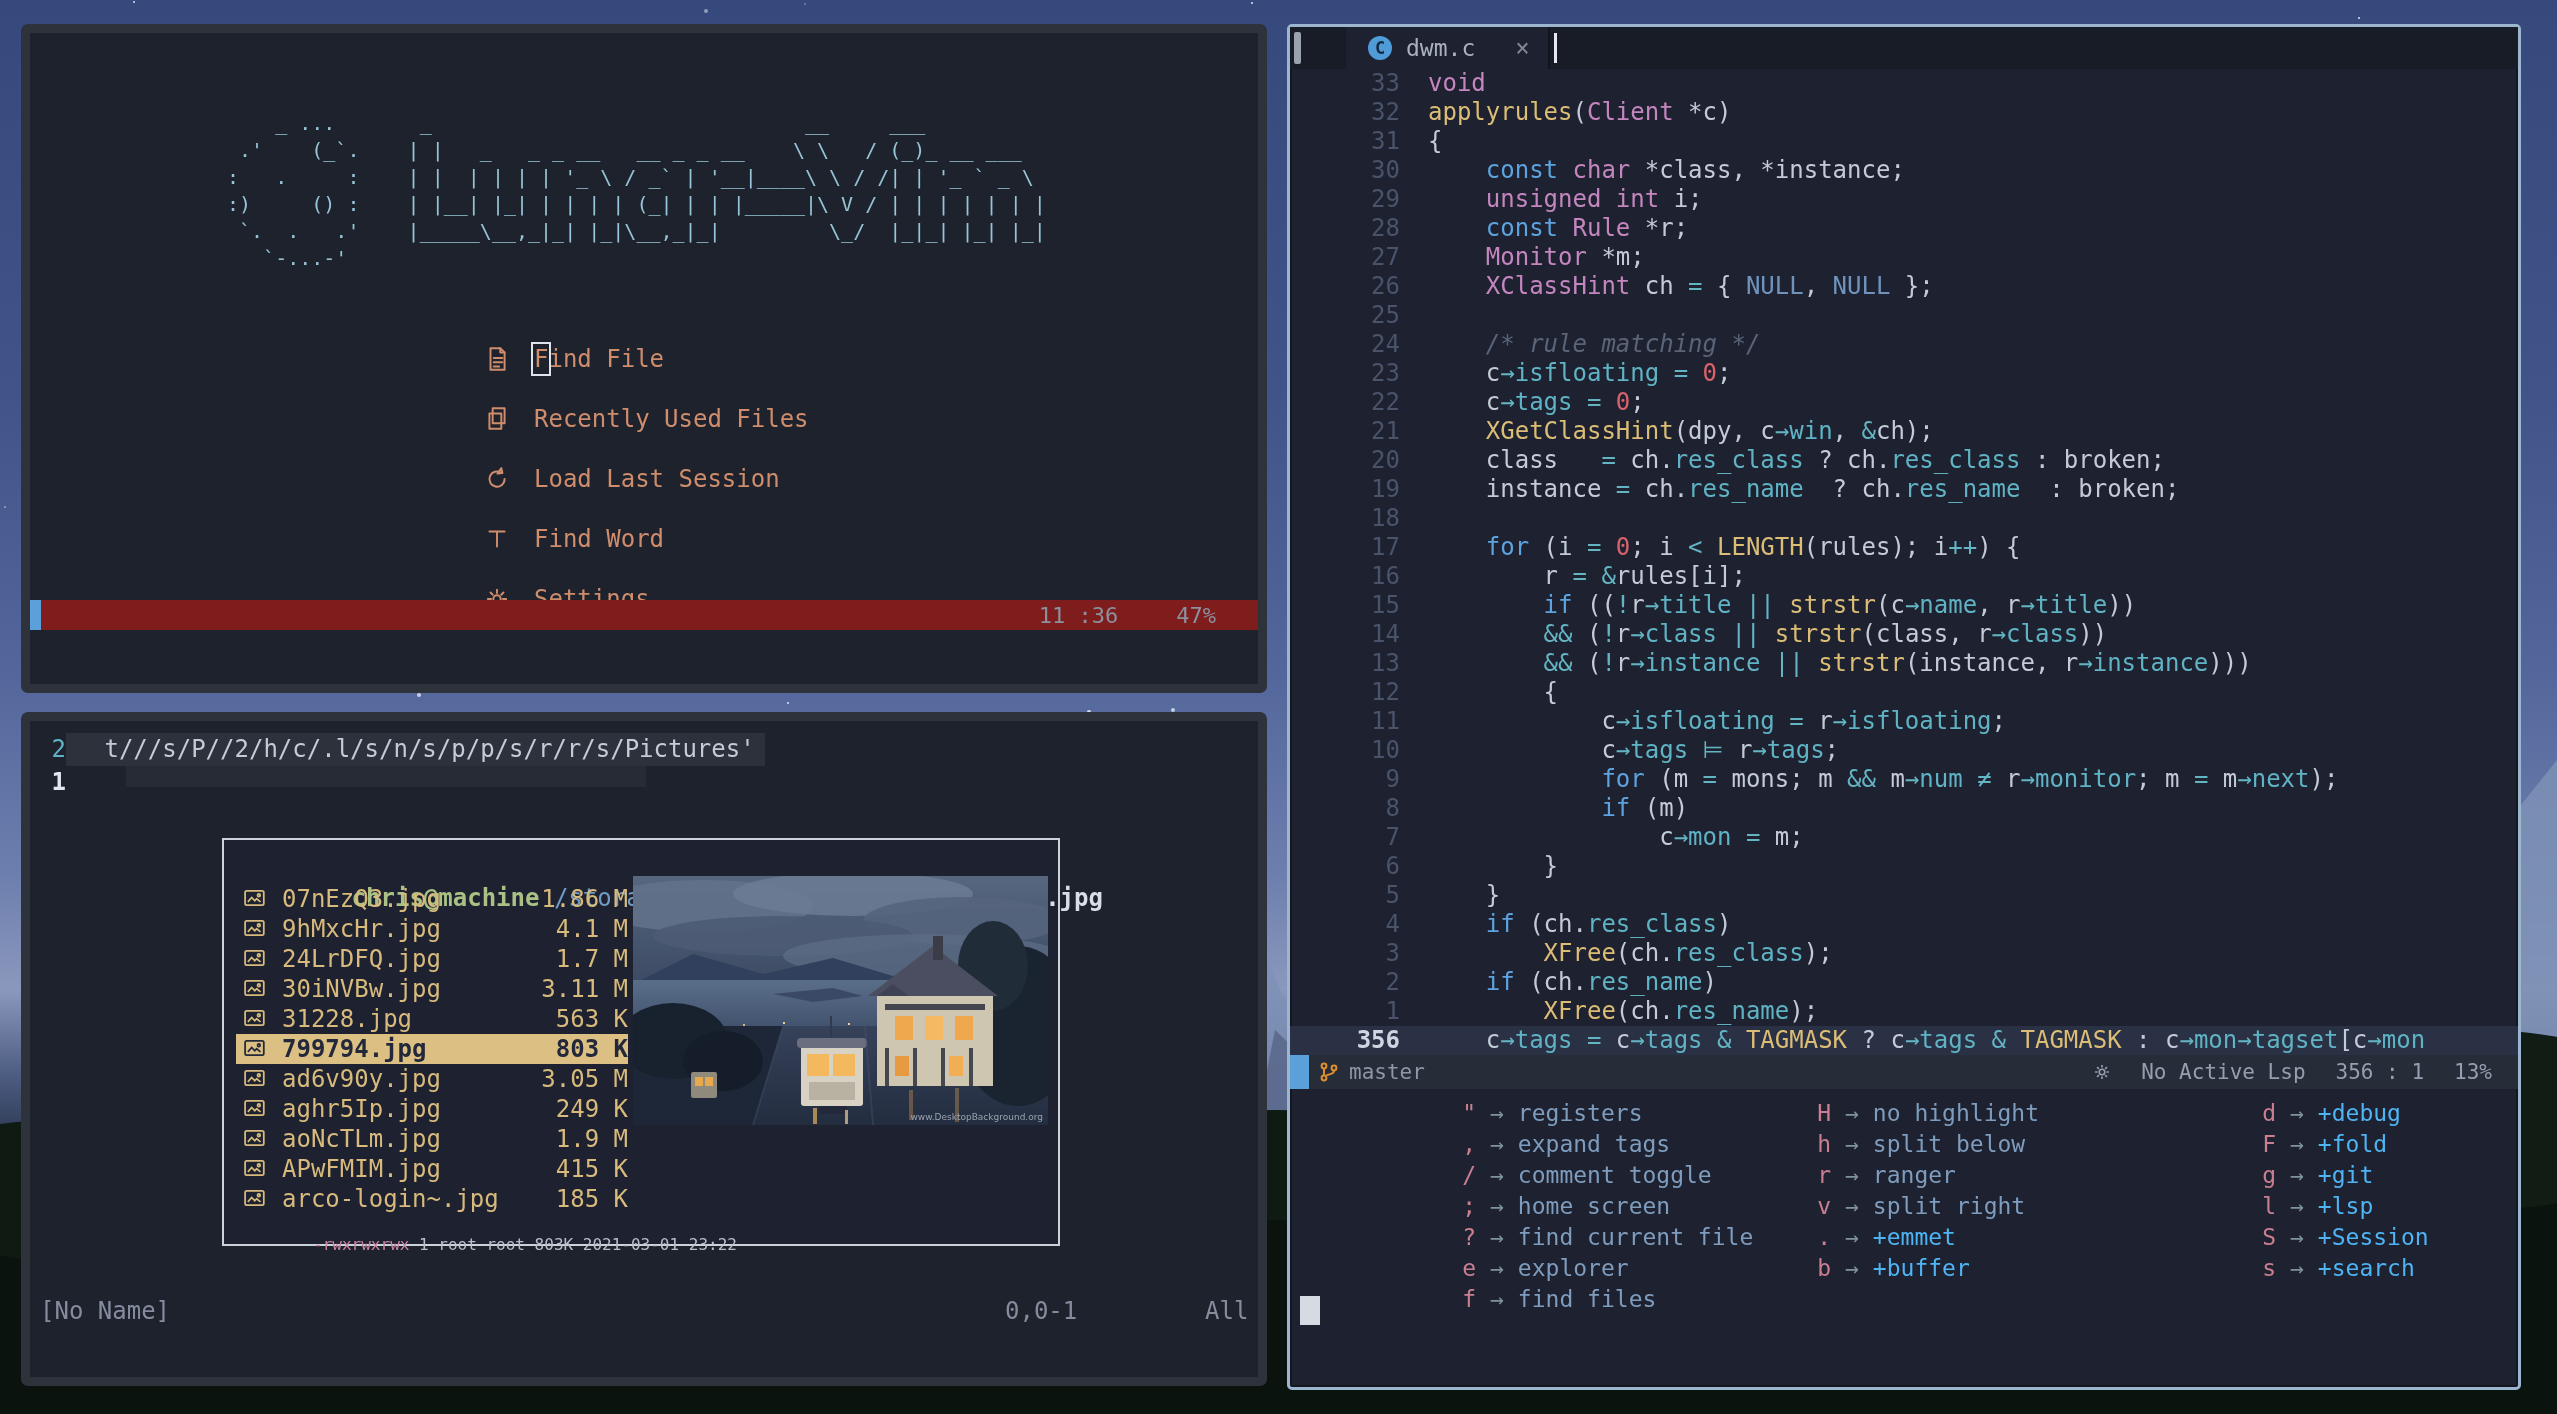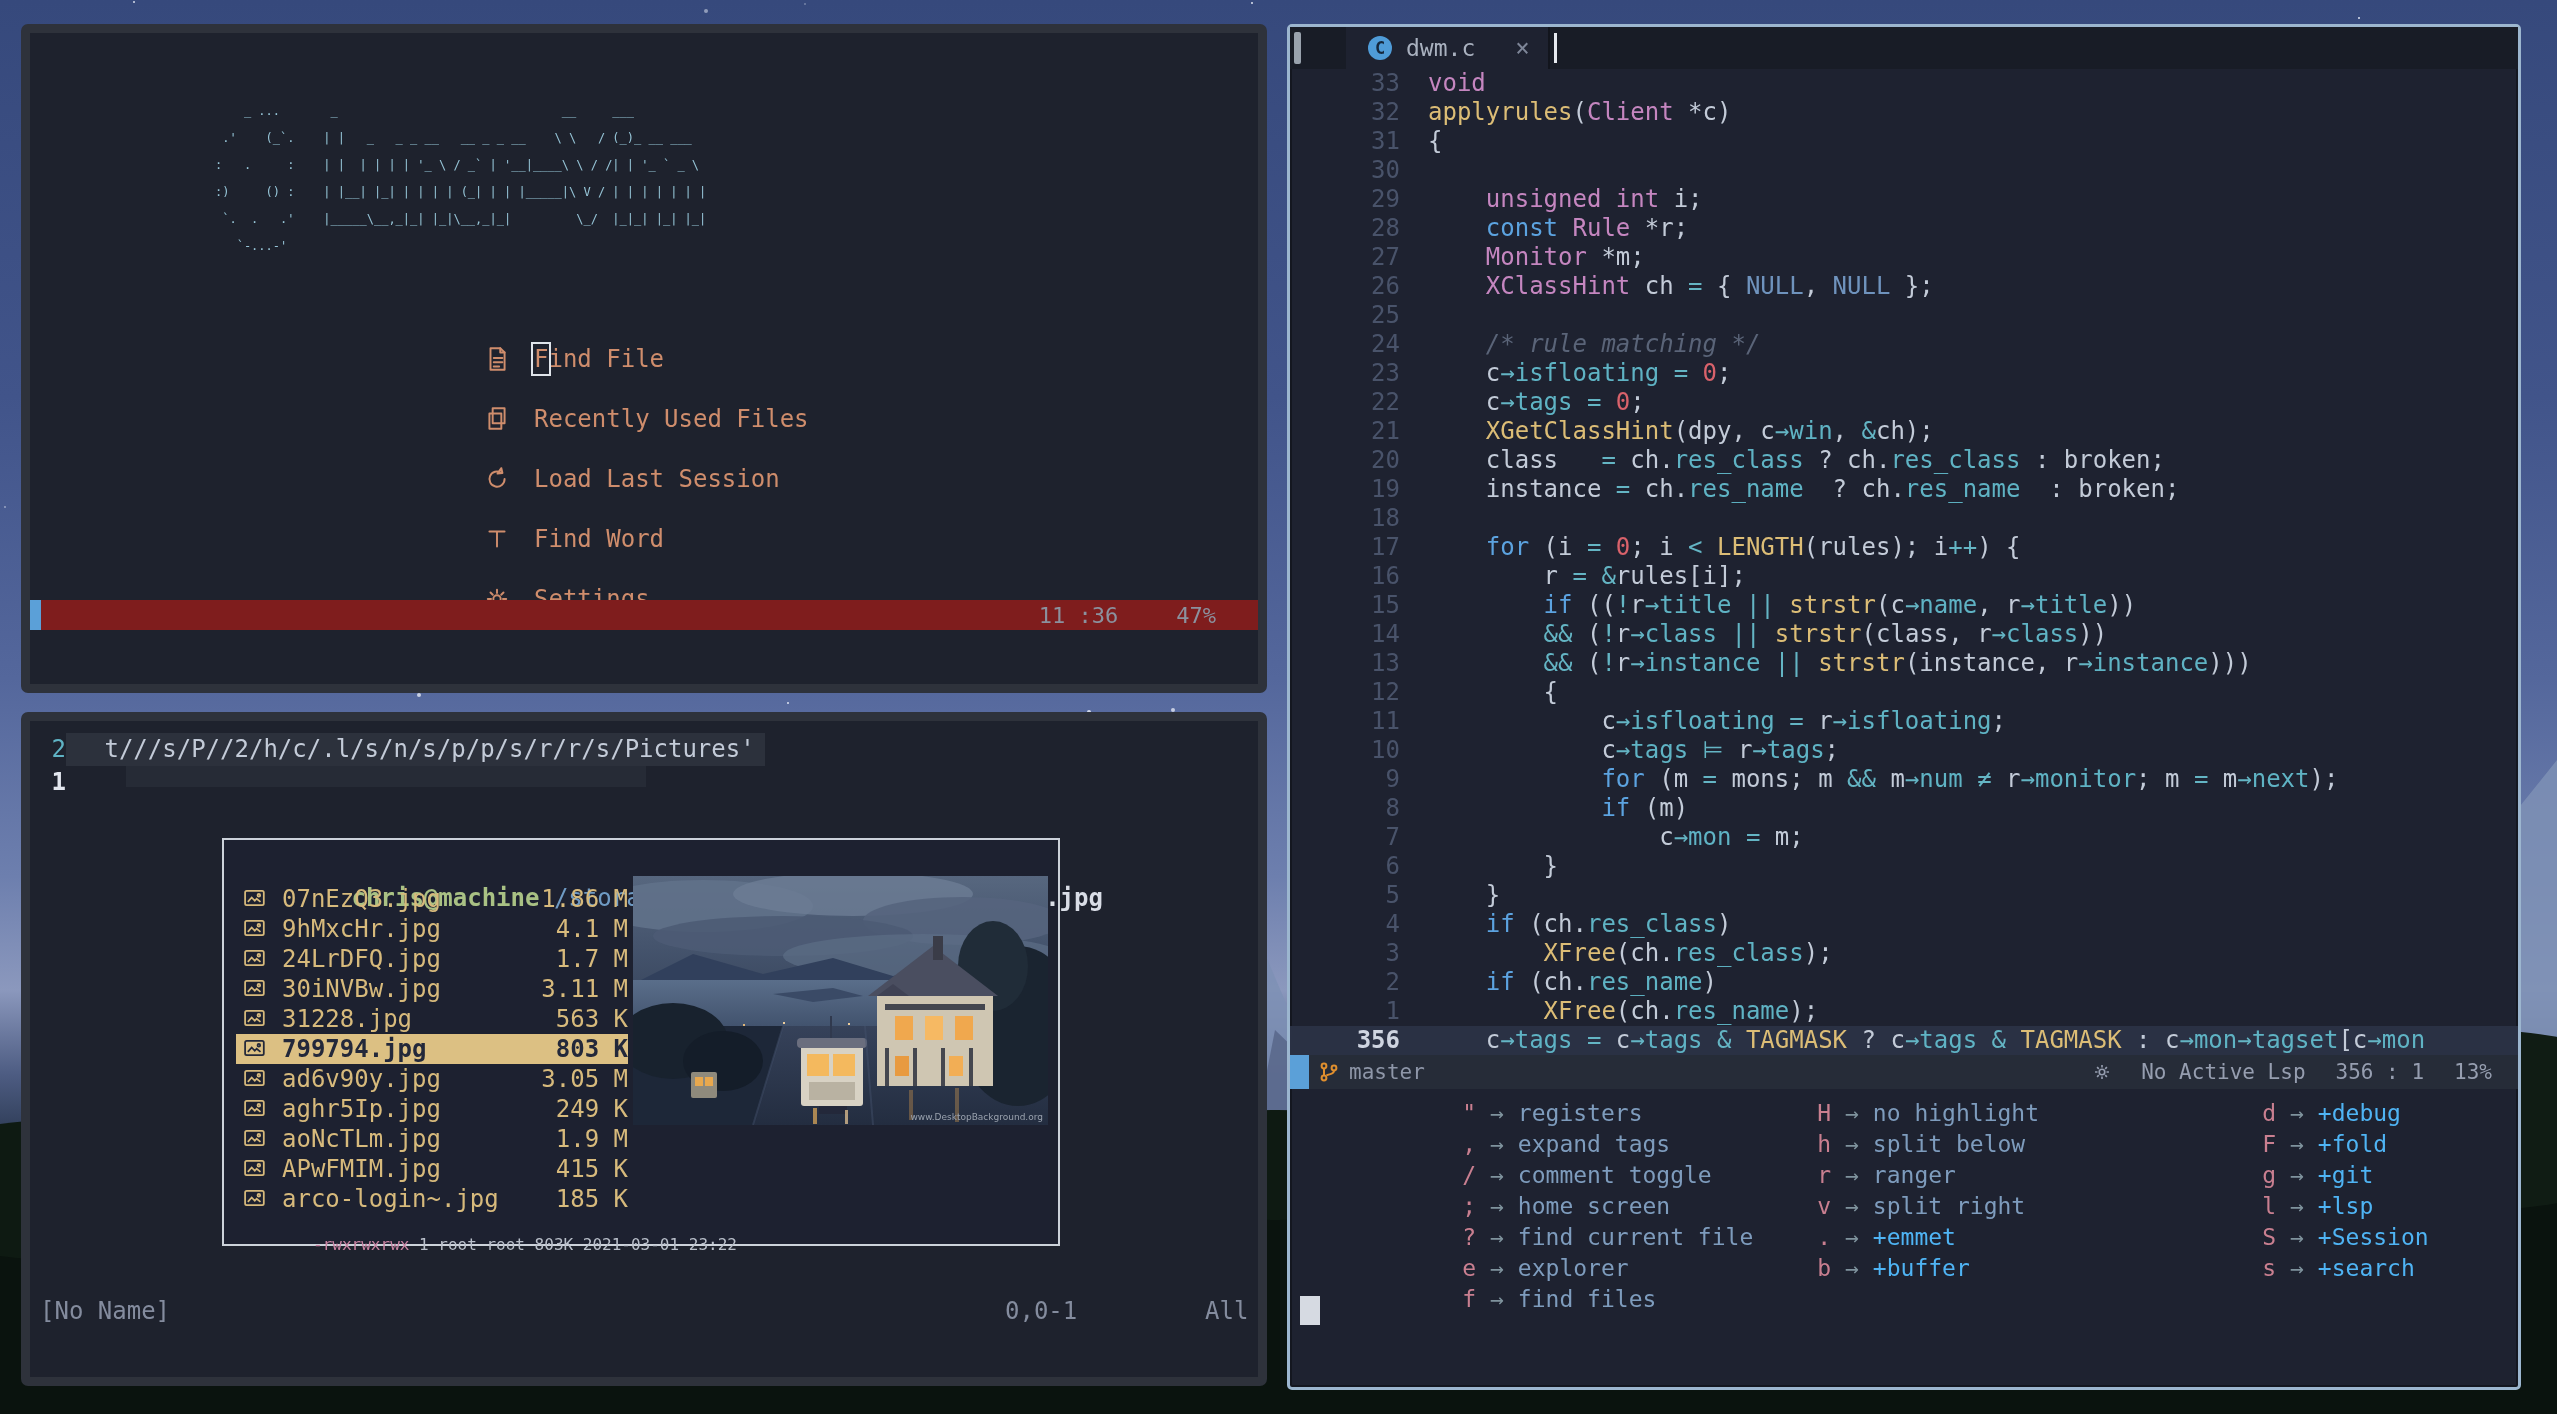--- a/index.html
+++ b/index.html
@@ -10,22 +10,22 @@
   .wallpaper{position:absolute;inset:0;
     background:linear-gradient(180deg,#36497c 0%,#41548a 28%,#54679c 48%,#6d7fae 62%,#8b98bd 70%,#4d5c82 76%,#222f44 82%,#0d1813 88%,#081008 100%);}
   .wallpaper svg{position:absolute;inset:0;}
   .star{position:absolute;background:#e8edf7;border-radius:50%;}
   
   .win{position:absolute;background:#1e222d;}
   .win.dark-frame{border:9px solid #2e323b;border-radius:7px;}
   .win.blue-frame{border:3px solid #9cb6cf;border-radius:5px;background:#1e2230;
                   box-shadow:inset 0 0 0 2px #141720;}
   
-  .banner{position:absolute;left:180px;top:60px;margin:5px;color:#96c5d7;
-          font-size:12px;line-height:27px;white-space:pre;}
+  .banner{position:absolute;left:180px;top:60px;margin:17px;color:#96c5d7;
+          font-size:20px;line-height:27px;white-space:pre;}
   .menu{position:absolute;left:452px;top:296px;}
   .menu-item{display:flex;align-items:center;height:60px;color:#cf8d6c;font-size:24px;}
   .menu-item .mi-icon{width:30px;height:26px;margin-right:22px;display:inline-flex;
           align-items:center;justify-content:center;}
   .menu-item .first-ch{outline:2px solid #dfe4ea;outline-offset:1px;}
   .dash-status{position:absolute;left:0;right:0;top:567px;height:30px;background:#7f1d1d;
           display:flex;align-items:center;}
   .dash-status .mode-bar{width:11px;height:30px;background:#5ba0d8;}
   .dash-status .right{margin-left:auto;display:flex;gap:58px;color:#8b919e;
           font-size:22px;padding-right:42px;}
@@ -570,21 +570,21 @@
         <span>dwm.c</span>
         <span class="close">×</span>
       </div>
       <div class="tab-cursor"></div>
     </div>
 
     <div class="code" id="code-area">
         <div class="code-line"><span class="gut">33</span><span class="src"><span class="tk-ty">void</span></span></div>
         <div class="code-line"><span class="gut">32</span><span class="src"><span class="tk-fn">applyrules</span><span class="tk-w">(</span><span class="tk-ty">Client</span><span class="tk-w"> *c)</span></span></div>
         <div class="code-line"><span class="gut">31</span><span class="src"><span class="tk-w">{</span></span></div>
-        <div class="code-line"><span class="gut">30</span></div>
+        <div class="code-line"><span class="gut">30</span><span class="src">    <span class="tk-kw">const</span><span class="tk-w"> </span><span class="tk-ty">char</span><span class="tk-w"> *class, *instance;</span></span></div>
         <div class="code-line"><span class="gut">29</span><span class="src">    <span class="tk-ty">unsigned int</span><span class="tk-w"> i;</span></span></div>
         <div class="code-line"><span class="gut">28</span><span class="src">    <span class="tk-kw">const</span><span class="tk-w"> </span><span class="tk-ty">Rule</span><span class="tk-w"> *r;</span></span></div>
         <div class="code-line"><span class="gut">27</span><span class="src">    <span class="tk-ty">Monitor</span><span class="tk-w"> *m;</span></span></div>
         <div class="code-line"><span class="gut">26</span><span class="src">    <span class="tk-ty">XClassHint</span><span class="tk-w"> ch </span><span class="tk-op">=</span><span class="tk-w"> { </span><span class="tk-nu">NULL</span><span class="tk-w">, </span><span class="tk-nu">NULL</span><span class="tk-w"> };</span></span></div>
         <div class="code-line"><span class="gut">25</span><span class="src"></span></div>
         <div class="code-line"><span class="gut">24</span><span class="src">    <span class="tk-cm">/* rule matching */</span></span></div>
         <div class="code-line"><span class="gut">23</span><span class="src">    <span class="tk-w">c</span><span class="tk-op">→</span><span class="tk-fd">isfloating</span><span class="tk-w"> </span><span class="tk-op">=</span><span class="tk-w"> </span><span class="tk-nm">0</span><span class="tk-w">;</span></span></div>
         <div class="code-line"><span class="gut">22</span><span class="src">    <span class="tk-w">c</span><span class="tk-op">→</span><span class="tk-fd">tags</span><span class="tk-w"> </span><span class="tk-op">=</span><span class="tk-w"> </span><span class="tk-nm">0</span><span class="tk-w">;</span></span></div>
         <div class="code-line"><span class="gut">21</span><span class="src">    <span class="tk-fn">XGetClassHint</span><span class="tk-w">(dpy, c</span><span class="tk-op">→</span><span class="tk-fd">win</span><span class="tk-w">, </span><span class="tk-op">&amp;</span><span class="tk-w">ch);</span></span></div>
         <div class="code-line"><span class="gut">20</span><span class="src">    <span class="tk-w">class   </span><span class="tk-op">=</span><span class="tk-w"> ch.</span><span class="tk-fd">res_class</span><span class="tk-w"> ? ch.</span><span class="tk-fd">res_class</span><span class="tk-w"> : broken;</span></span></div>

